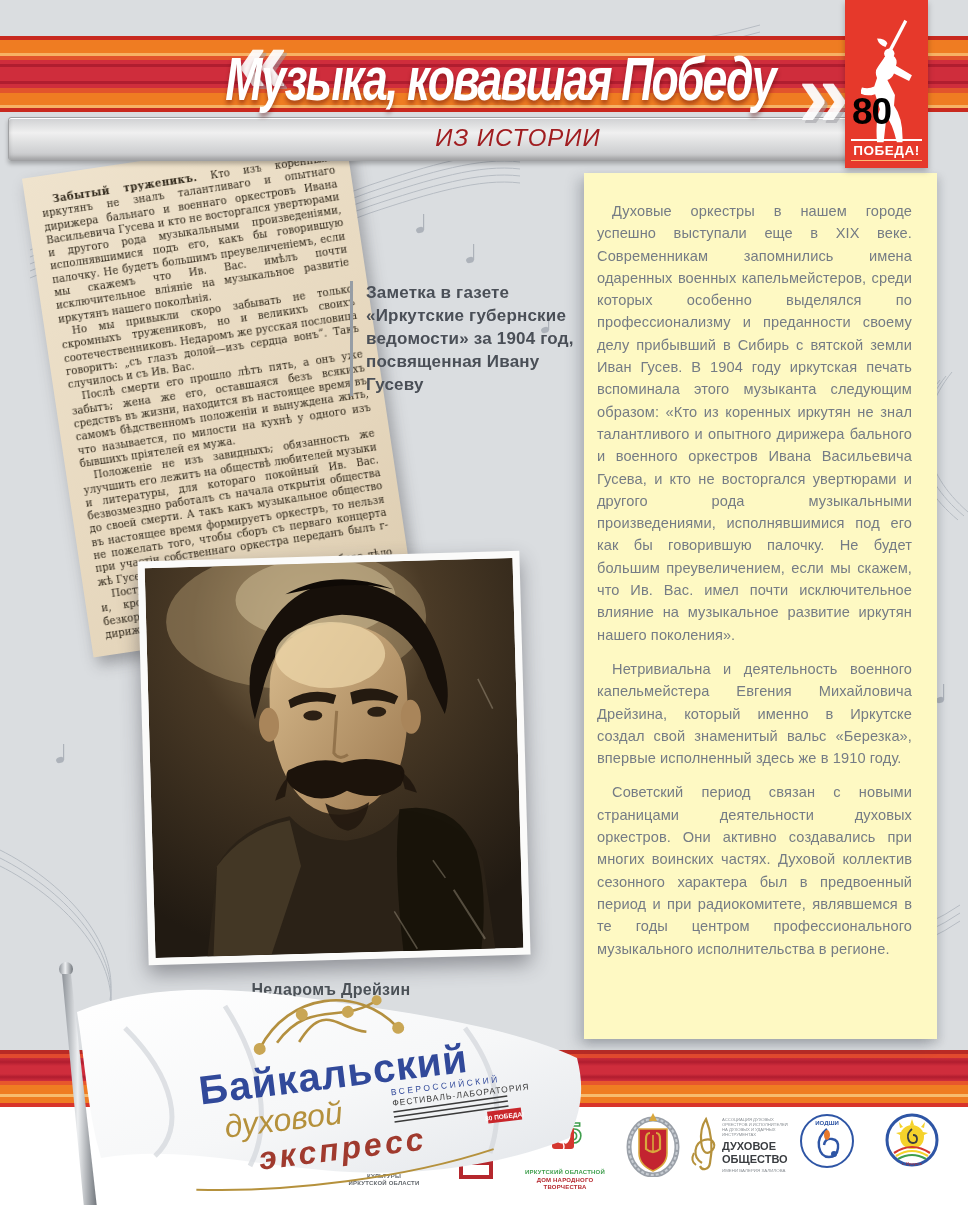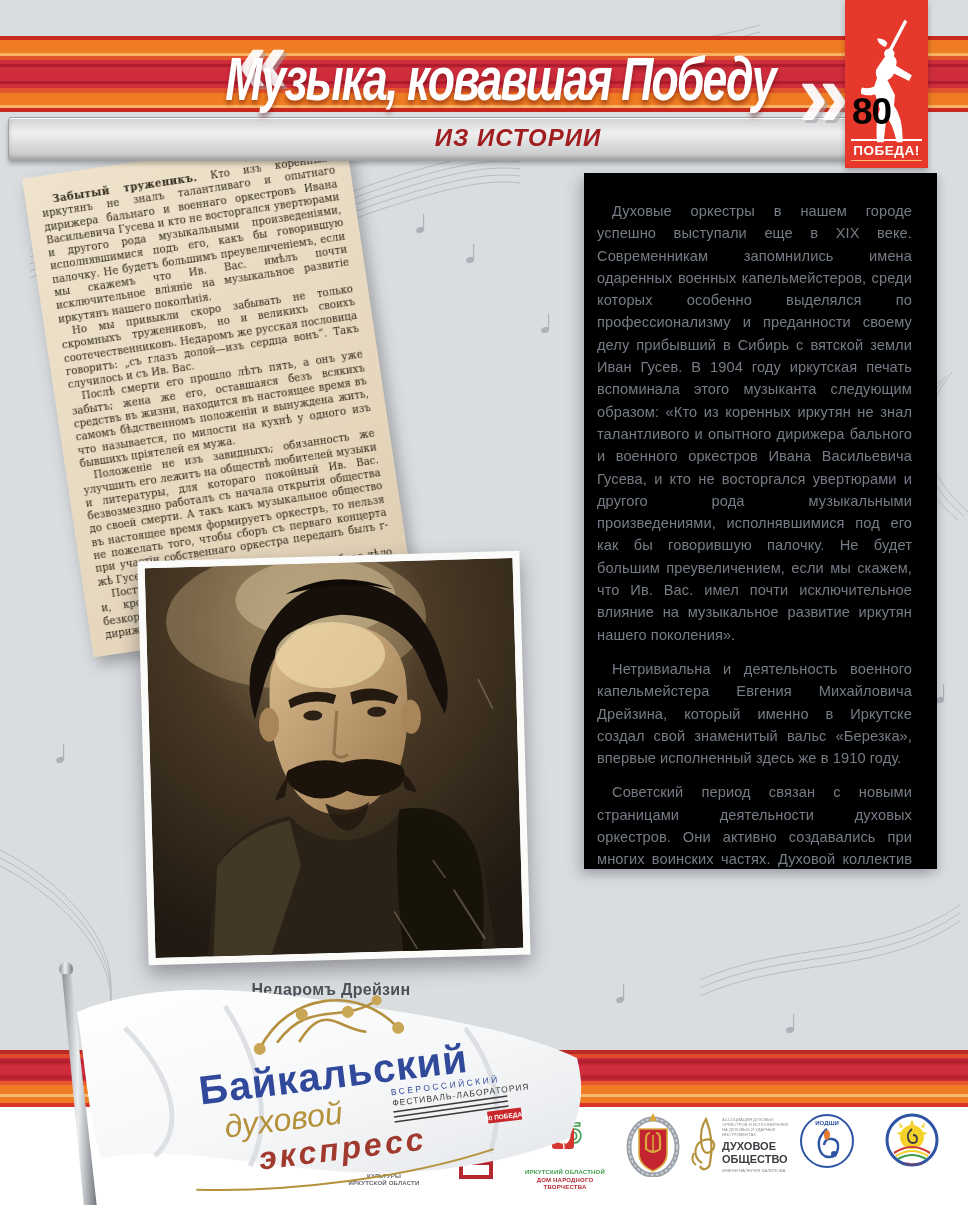--- a/index.html
+++ b/index.html
@@ -51,43 +51,43 @@
     padding:2px 0 2px 0;letter-spacing:.5px;}
   
   .history-bar{
     position:absolute;left:8px;top:117px;width:849px;height:42px;z-index:4;
     background:linear-gradient(180deg,#cfd0d2,#f0f0f0 35%,#dcddde 62%,#c3c4c6);
     border:1px solid #9fa0a2;border-radius:3px;
     box-shadow:inset 0 1px 0 #fff, inset 0 -3px 4px rgba(0,0,0,.18), 0 3px 4px rgba(0,0,0,.25);
   }
   .history-title{
     position:absolute;left:518px;top:124px;transform:translateX(-50%);z-index:5;
-    font-size:24px;font-weight:bold;font-style:italic;color:#a01d20;letter-spacing:1px;
+    font-size:24px;font-weight:normal;font-style:italic;color:#a01d20;letter-spacing:1px;
     white-space:nowrap;
   }
   
   .clipping{
     position:absolute;left:56px;top:152px;width:296px;z-index:3;
     background:linear-gradient(145deg,#efe3cd,#e5d6bc 70%,#dcccb0);
     transform:rotate(-8.5deg);box-shadow:4px 8px 14px rgba(40,40,45,.35);
     padding:18px 15px 14px 15px;color:#2e2619;
     font-family:"DejaVu Serif", serif;font-size:10.2px;line-height:13.3px;text-align:justify;
   }
   .clipping p{margin:0;text-indent:12px;}
   .clipping b{letter-spacing:.4px;}
   
   .note-caption{
     position:absolute;left:350px;top:281px;width:228px;z-index:3;
     border-left:3px solid #969da5;padding-left:13px;
     font-size:17px;line-height:23px;font-weight:bold;color:#4a4f57;letter-spacing:.2px;
   }
   
   .right-paper{
-    position:absolute;left:584px;top:173px;width:353px;height:696px;z-index:3;
-    background:#000000;
+    position:absolute;left:584px;top:173px;width:353px;height:866px;z-index:3;
+    background:#fef9c3;
     box-shadow:-6px 6px 12px rgba(70,75,85,.28), 3px 4px 8px rgba(70,75,85,.18);
     box-sizing:border-box;padding:27px 25px 0 13px;overflow:hidden;
   }
   .right-paper p{
     margin:0 0 12px 0;text-indent:15px;text-align:justify;
     font-size:14.6px;line-height:22.3px;color:#757c85;letter-spacing:.1px;
   }
   
   .photo{
     position:absolute;left:143px;top:556px;width:382px;height:404px;z-index:4;
@@ -226,20 +226,21 @@
   <div class="history-title">ИЗ ИСТОРИИ</div>
 
   <div class="clipping">
     <p><b>Забытый труженикъ.</b> <span>Кто изъ коренныхъ иркутянъ не зналъ талантливаго и опытнаго дирижера бальнаго и военнаго оркестровъ Ивана Васильевича Гусева и кто не восторгался увертюрами и другого рода музыкальными произведеніями, исполнявшимися подъ его, какъ бы говорившую палочку. Не будетъ большимъ преувеличеніемъ, если мы скажемъ что Ив. Вас. имѣлъ почти исключительное вліяніе на музыкальное развитіе иркутянъ нашего поколѣнія.</span></p>
     <p>Но мы привыкли скоро забывать не только скромныхъ тружениковъ, но и великихъ своихъ соотечественниковъ. Недаромъ же русская пословица говоритъ: „съ глазъ долой—изъ сердца вонъ“. Такъ случилось и съ Ив. Вас.</p>
     <p>Послѣ смерти его прошло лѣтъ пять, а онъ уже забытъ; жена же его, оставшаяся безъ всякихъ средствъ въ жизни, находится въ настоящее время въ самомъ бѣдственномъ положеніи и вынуждена жить, что называется, по милости на кухнѣ у одного изъ бывшихъ пріятелей ея мужа.</p>
     <p>Положеніе не изъ завидныхъ; обязанность же улучшить его лежитъ на обществѣ любителей музыки и литературы, для котораго покойный Ив. Вас. безвозмездно работалъ съ начала открытія общества до своей смерти. А такъ какъ музыкальное общество въ настоящее время формируетъ оркестръ, то нельзя не пожелать того, чтобы сборъ съ перваго концерта при участіи собственнаго оркестра переданъ былъ г-жѣ Гусевой.</p>
     <p>Поступивъ такъ, общество сдѣлало бы доброе дѣло и, кромѣ того, хотя отчасти вознаградило бы безкорыстные труды поставившаго его на ноги дирижера и хормейстера.</p>
   </div>
 
+  <div class="note-caption">Заметка в газете «Иркутские губернские ведомости» за 1904  год, посвященная Ивану Гусеву</div>
 
   <div class="right-paper">
     <p>Духовые оркестры в нашем городе успешно выступали еще в XIX веке. Современникам запомнились имена одаренных военных капельмейстеров, среди которых особенно выделялся по профессионализму и преданности своему делу прибывший в Сибирь с вятской земли Иван Гусев. В 1904 году иркутская печать вспоминала этого музыканта следующим образом: «Кто из коренных иркутян не знал талантливого и опытного дирижера бального и военного оркестров Ивана Васильевича Гусева, и кто не восторгался увертюрами и другого рода музыкальными произведениями, исполнявшимися под его как бы говорившую палочку. Не будет большим преувеличением, если мы скажем, что Ив. Вас. имел почти исключительное влияние на музыкальное развитие иркутян нашего поколения».</p>
     <p>Нетривиальна и деятельность военного капельмейстера Евгения Михайловича Дрейзина, который именно в Иркутске создал свой знаменитый вальс «Березка», впервые исполненный здесь же в 1910 году.</p>
     <p>Советский период связан с новыми страницами деятельности духовых оркестров. Они активно создавались при многих воинских частях. Духовой коллектив сезонного характера был в предвоенный период и при радиокомитете, являвшемся в те  годы центром профессионального музыкального исполнительства в регионе.</p>
 
   </div>
 
   <div class="photo">
     <svg width="368" height="390" viewBox="0 0 368 390">

